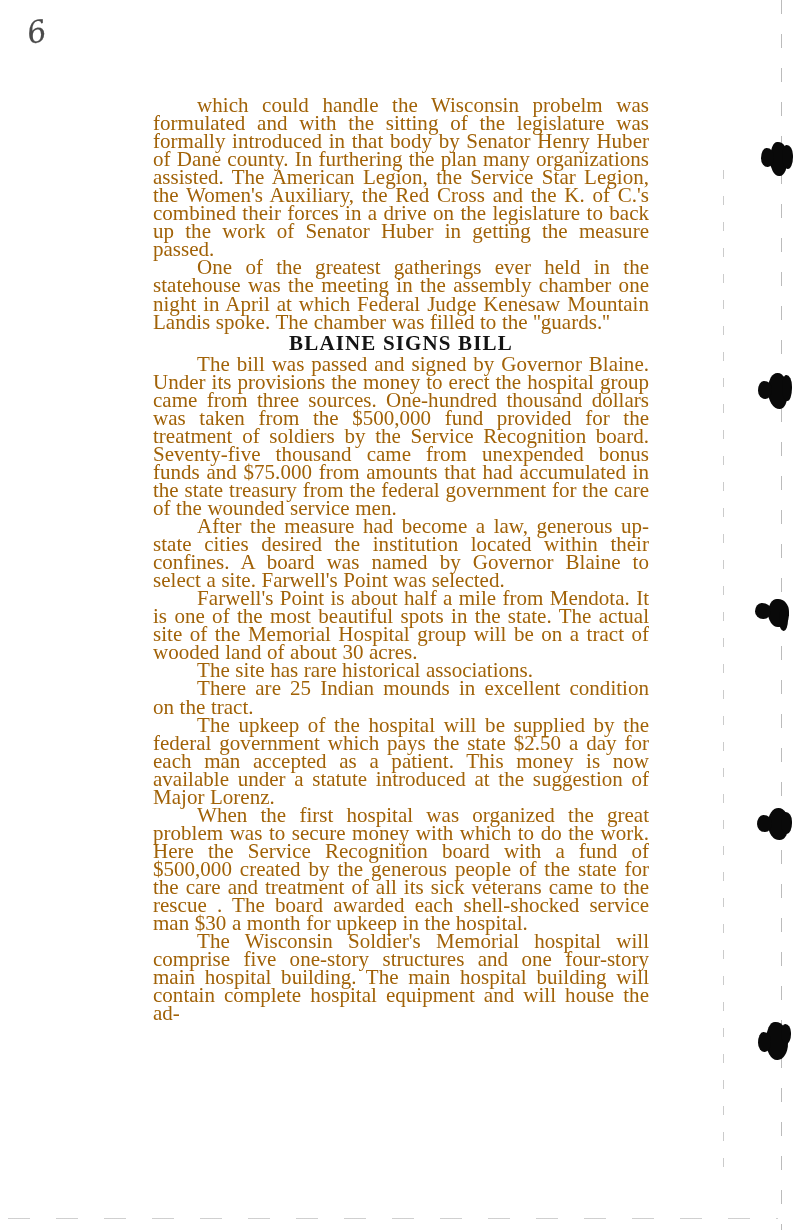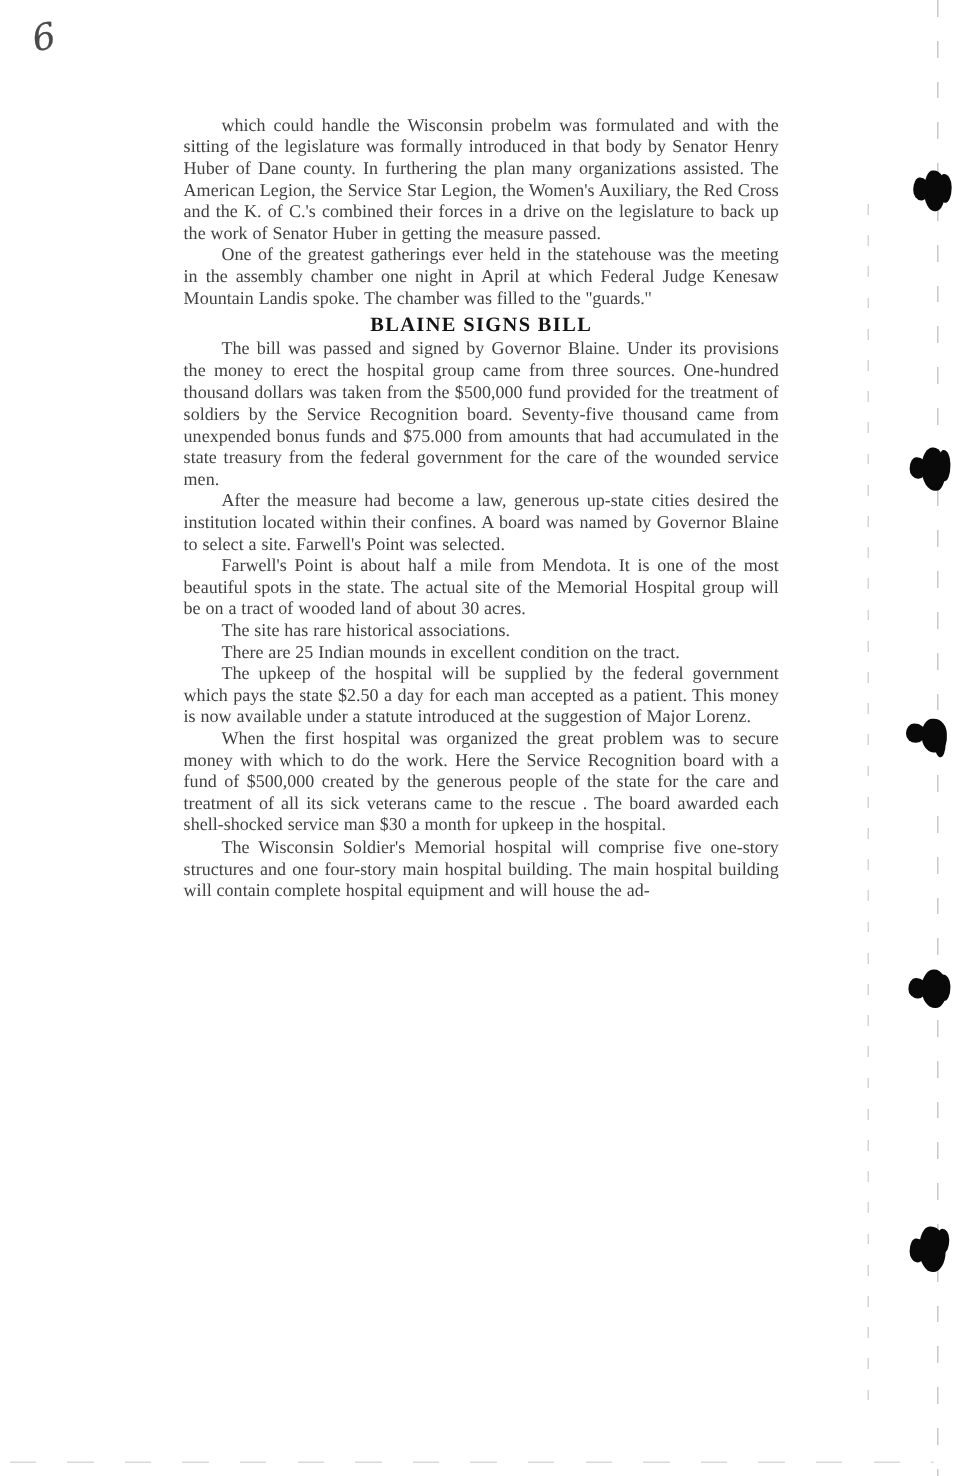--- a/index.html
+++ b/index.html
@@ -39,35 +39,35 @@
     position: absolute;
     left: 153px;
     top: 96px;
     width: 496px;
   }
 
   p.para {
     margin: 0;
     text-align: justify;
     text-indent: 2.1em;
-    font-size: 15px;
+    font-size: 21px;
     line-height: 18.05px;
     letter-spacing: 0.02px;
     word-spacing: 0.3px;
-    color: #404040;
+    color: #a16207;
     -webkit-font-smoothing: none;
   }
   p.para:last-child {
     text-align-last: left;
   }
 
   h2.subhead {
     margin: 2px 0 1px 0;
     text-align: center;
-    font-size: 17px;
+    font-size: 21px;
     line-height: 21px;
     font-weight: bold;
     letter-spacing: 1.15px;
     color: #141414;
     font-family: "Liberation Serif", "DejaVu Serif", serif;
   }
 
   
   #scan-line {
     position: absolute;

